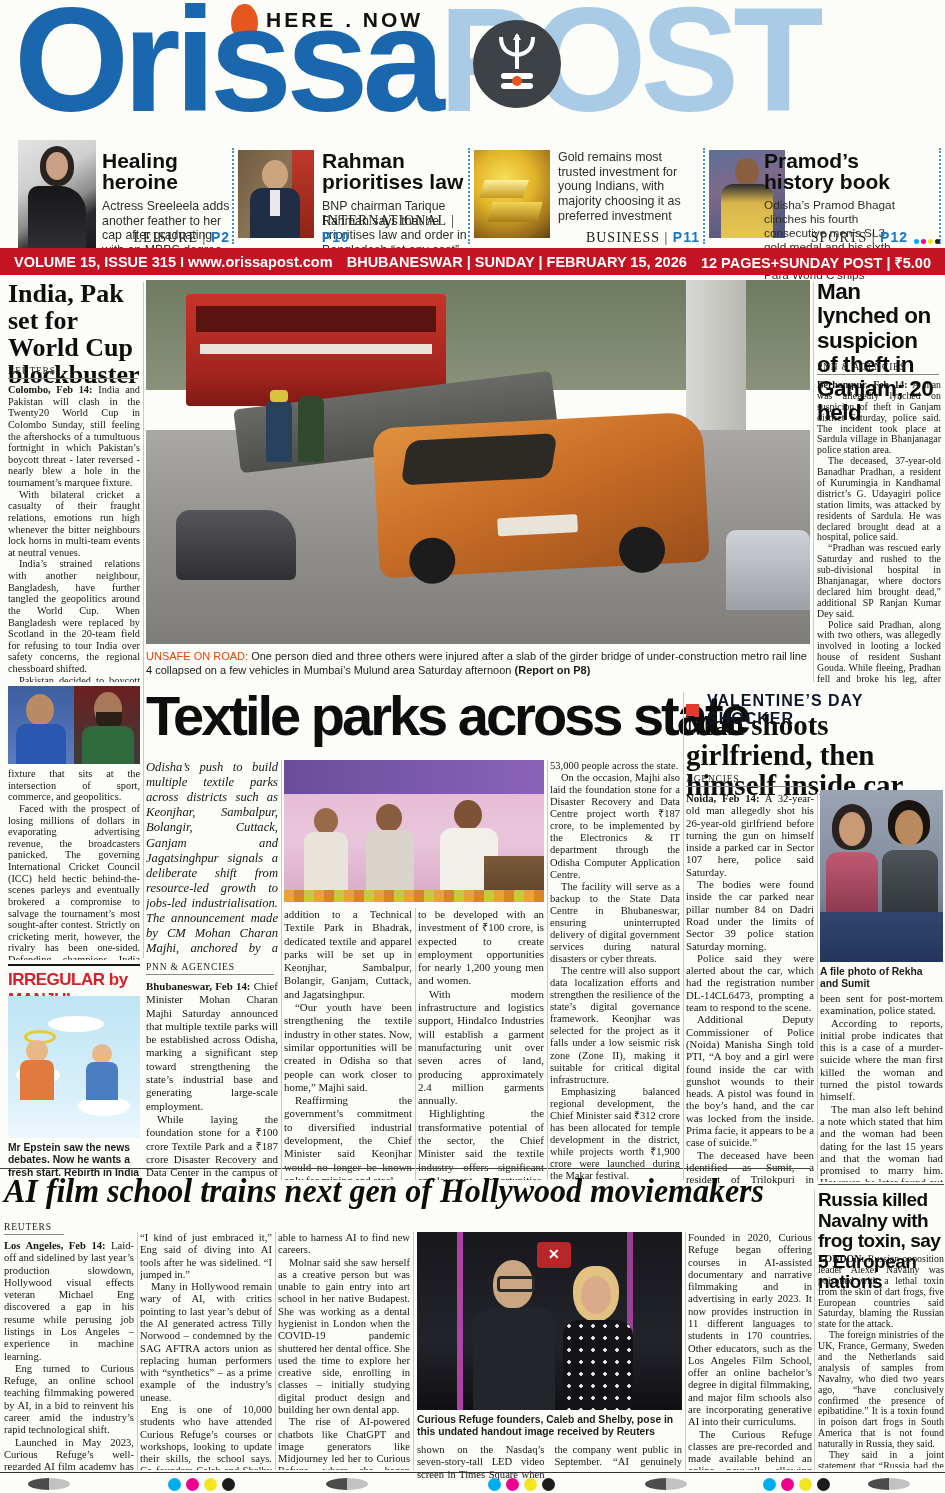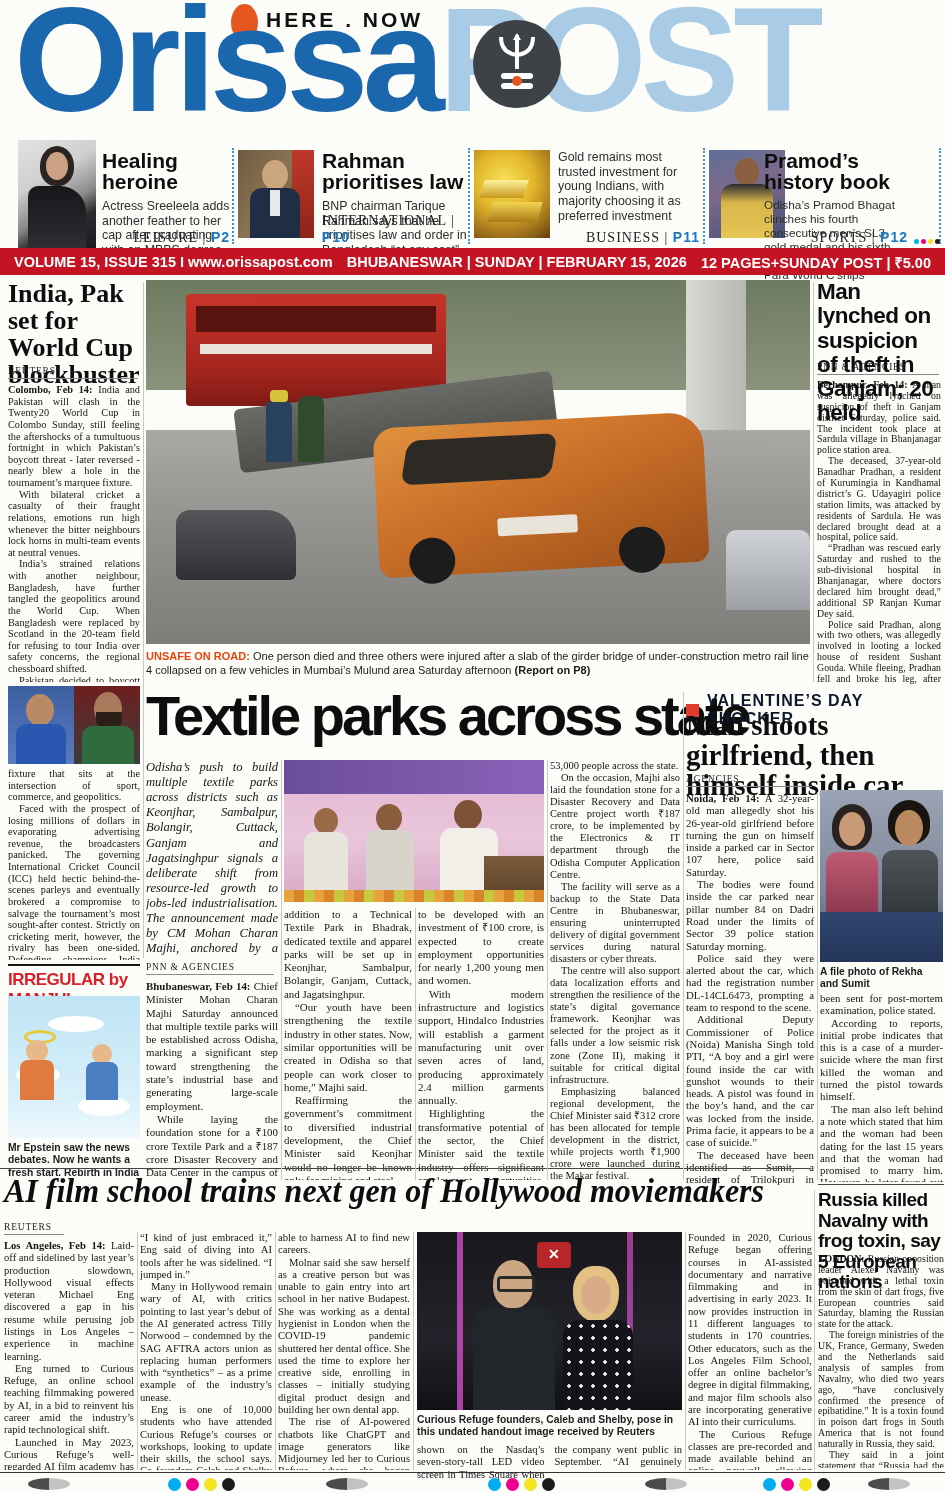--- a/index.html
+++ b/index.html
@@ -31,21 +31,21 @@
   .body-text{font-size:10.9px;line-height:1.22;text-align:justify;overflow:hidden}
   .body-text p{margin:0;text-indent:11px}
   .body-text p.first{text-indent:0}
   .dateline{font-weight:bold}
   .byline{font-size:9.5px;letter-spacing:.8px;color:#222;border-bottom:1px solid #8a8a8a;padding-bottom:2px}
   .hl-serif{font-family:"Liberation Serif",serif;font-weight:bold;color:#0d0d0d}
   .hl-sans{font-family:"Liberation Sans",sans-serif;font-weight:bold;color:#0d0d0d}
   .vrule{position:absolute;width:0;border-left:1px solid #c9c9c4}
   .hrule{position:absolute;height:0;border-top:1px solid #2b2b2b}
   .caption{font:11px/1.25 "Liberation Sans",sans-serif;color:#1c1c1c;text-align:left}
-  .cap-kicker{color:#e8440a;font-weight:bold}
+  .cap-kicker{color:#e8440a;font-weight:normal}
   .photo-cap{font:bold 10.3px/1.2 "Liberation Sans",sans-serif;color:#1c1c1c}
   .kicker-row{display:flex;align-items:center;gap:8px}
   .kicker-sq{width:13px;height:13px;background:#e23b2e;flex:none}
   .kicker-txt{font:bold 16px "Liberation Sans",sans-serif;letter-spacing:1px;color:#0f172a}
   .manjul-head{border-top:2px solid #161616;border-bottom:2px solid #161616;padding:4px 0;
                font:bold 17px "Liberation Sans",sans-serif;color:#d6212a;letter-spacing:-.5px}
   .intro-italic{font-style:italic;font-size:12.6px;line-height:1.2;text-align:justify;overflow:hidden}
   .reg-ellipse{position:absolute;width:42px;height:12px;border-radius:50%;
                background:linear-gradient(90deg,#4c4c4c 50%,#c2c2c2 50%)}
   .reg-dots{position:absolute;display:flex;gap:5px}

